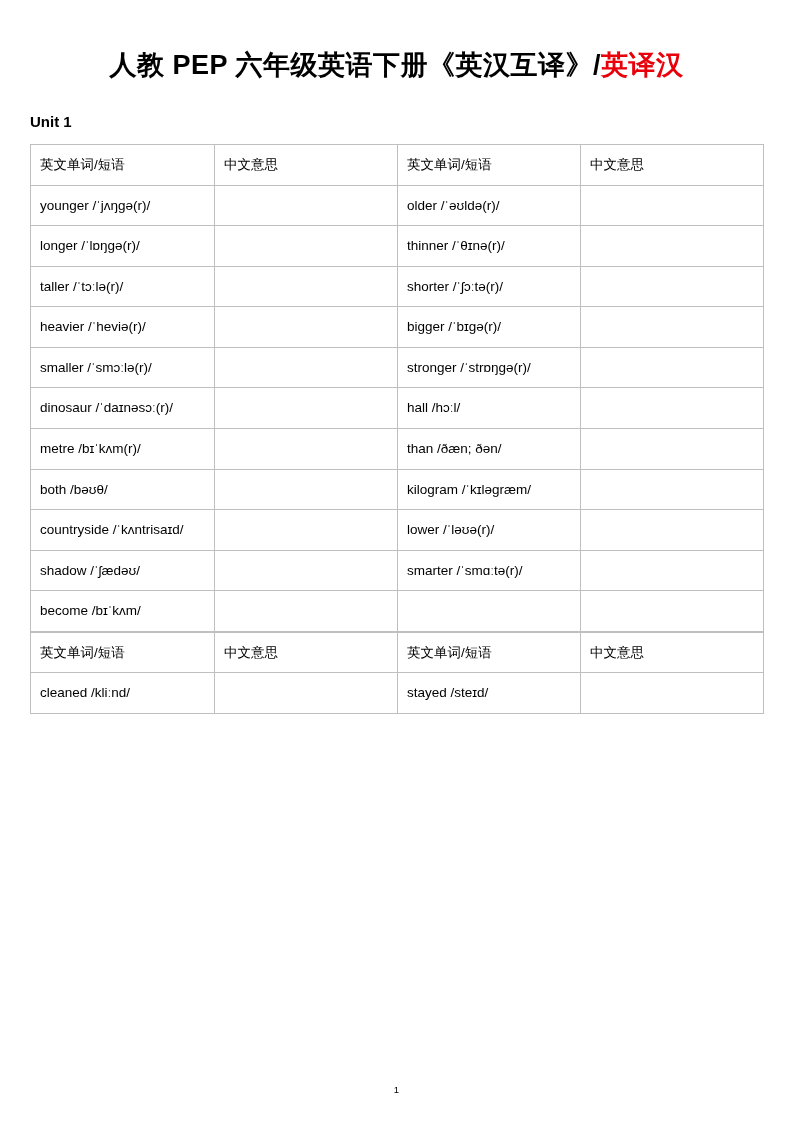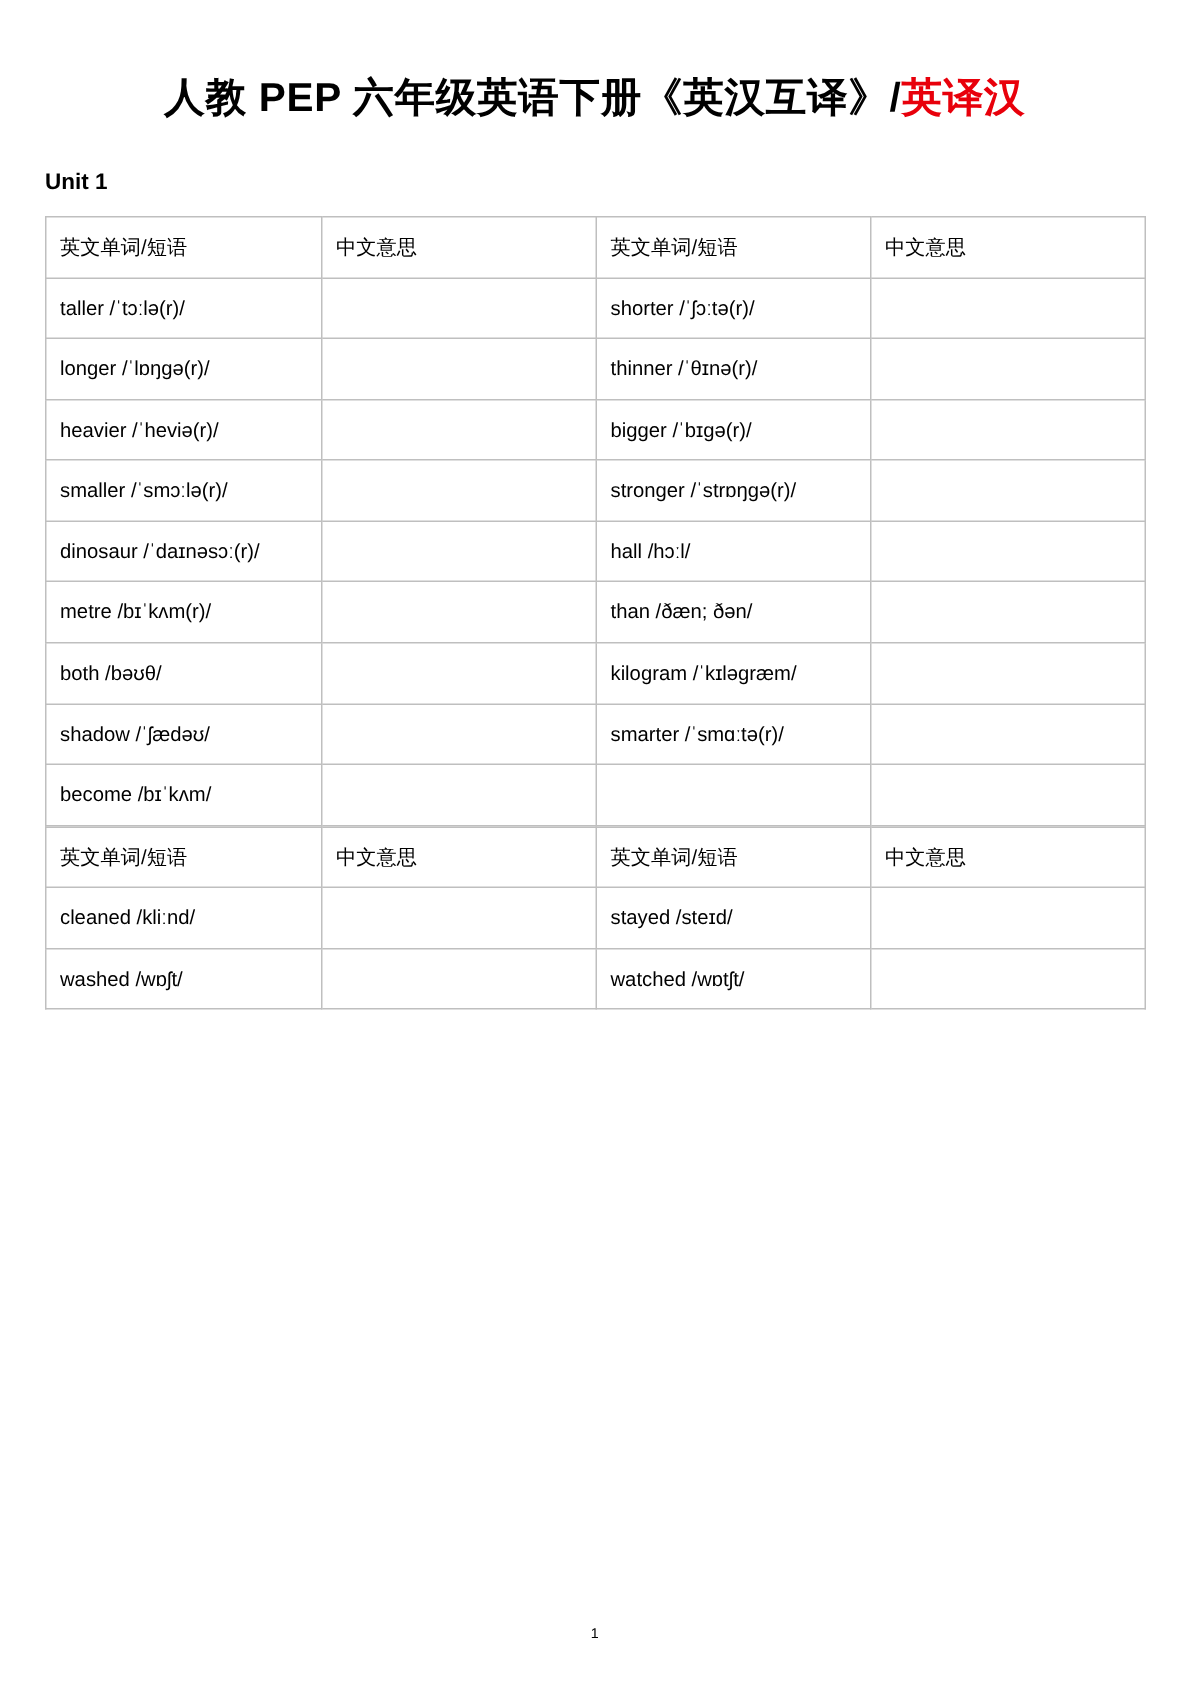--- a/index.html
+++ b/index.html
@@ -96,32 +96,38 @@
       <thead>
         <tr>
           <th>英文单词/短语</th>
           <th>中文意思</th>
           <th>英文单词/短语</th>
           <th>中文意思</th>
         </tr>
       </thead>
       <tbody>
         <tr>
+          <td>younger /ˈjʌŋgə(r)/</td>
+          <td></td>
+          <td>older /ˈəʊldə(r)/</td>
+          <td></td>
+        </tr>
+        <tr>
+          <td>longer /ˈlɒŋgə(r)/</td>
+          <td></td>
+          <td>thinner /ˈθɪnə(r)/</td>
+          <td></td>
+        </tr>
+        <tr>
           <td>taller /ˈtɔːlə(r)/</td>
           <td></td>
           <td>shorter /ˈʃɔːtə(r)/</td>
           <td></td>
         </tr>
         <tr>
-          <td>longer /ˈlɒŋgə(r)/</td>
-          <td></td>
-          <td>thinner /ˈθɪnə(r)/</td>
-          <td></td>
-        </tr>
-        <tr>
           <td>heavier /ˈheviə(r)/</td>
           <td></td>
           <td>bigger /ˈbɪgə(r)/</td>
           <td></td>
         </tr>
         <tr>
           <td>smaller /ˈsmɔːlə(r)/</td>
           <td></td>
           <td>stronger /ˈstrɒŋgə(r)/</td>
           <td></td>
@@ -135,20 +141,26 @@
         <tr>
           <td>metre /bɪˈkʌm(r)/</td>
           <td></td>
           <td>than /ðæn; ðən/</td>
           <td></td>
         </tr>
         <tr>
           <td>both /bəʊθ/</td>
           <td></td>
           <td>kilogram /ˈkɪləgræm/</td>
+          <td></td>
+        </tr>
+        <tr>
+          <td>countryside /ˈkʌntrisaɪd/</td>
+          <td></td>
+          <td>lower /ˈləʊə(r)/</td>
           <td></td>
         </tr>
         <tr>
           <td>shadow /ˈʃædəʊ/</td>
           <td></td>
           <td>smarter /ˈsmɑːtə(r)/</td>
           <td></td>
         </tr>
         <tr>
           <td>become /bɪˈkʌm/</td>
@@ -176,25 +188,19 @@
           <th>中文意思</th>
         </tr>
       </thead>
       <tbody>
         <tr>
           <td>cleaned /kliːnd/</td>
           <td></td>
           <td>stayed /steɪd/</td>
           <td></td>
         </tr>
-        <tr>
-          <td>washed /wɒʃt/</td>
-          <td></td>
-          <td>watched /wɒtʃt/</td>
-          <td></td>
-        </tr>
       </tbody>
     </table>
   </div>
 
   <div class="page-number">1</div>
 
 </div>
 
 </body></html>

